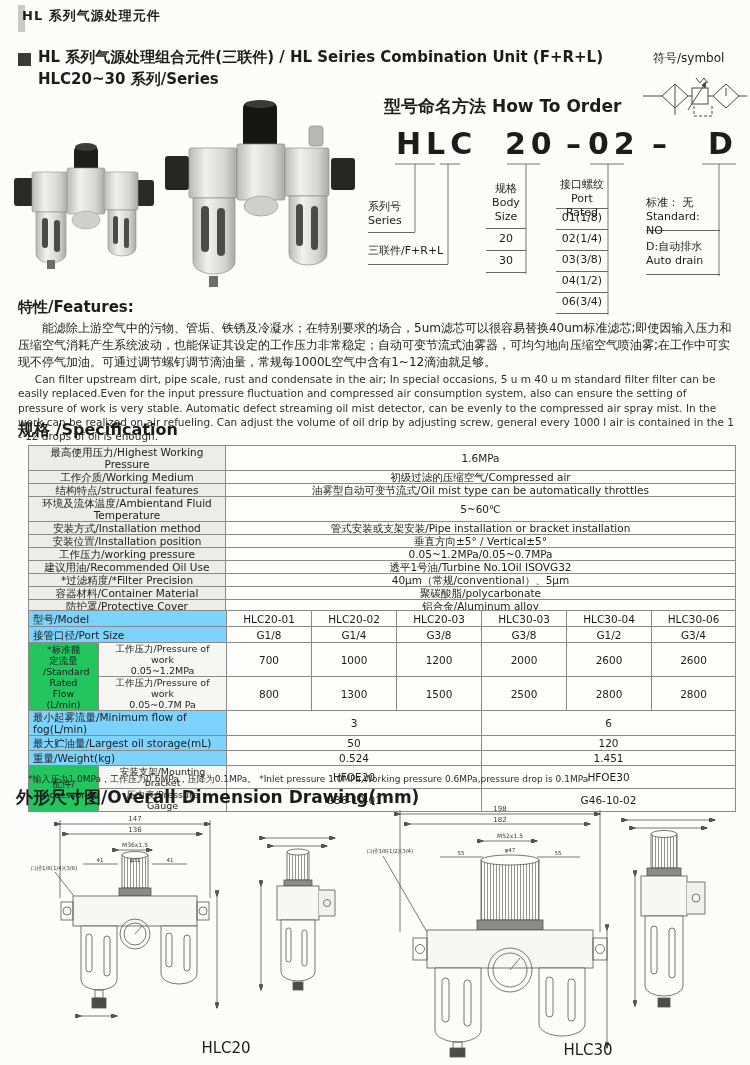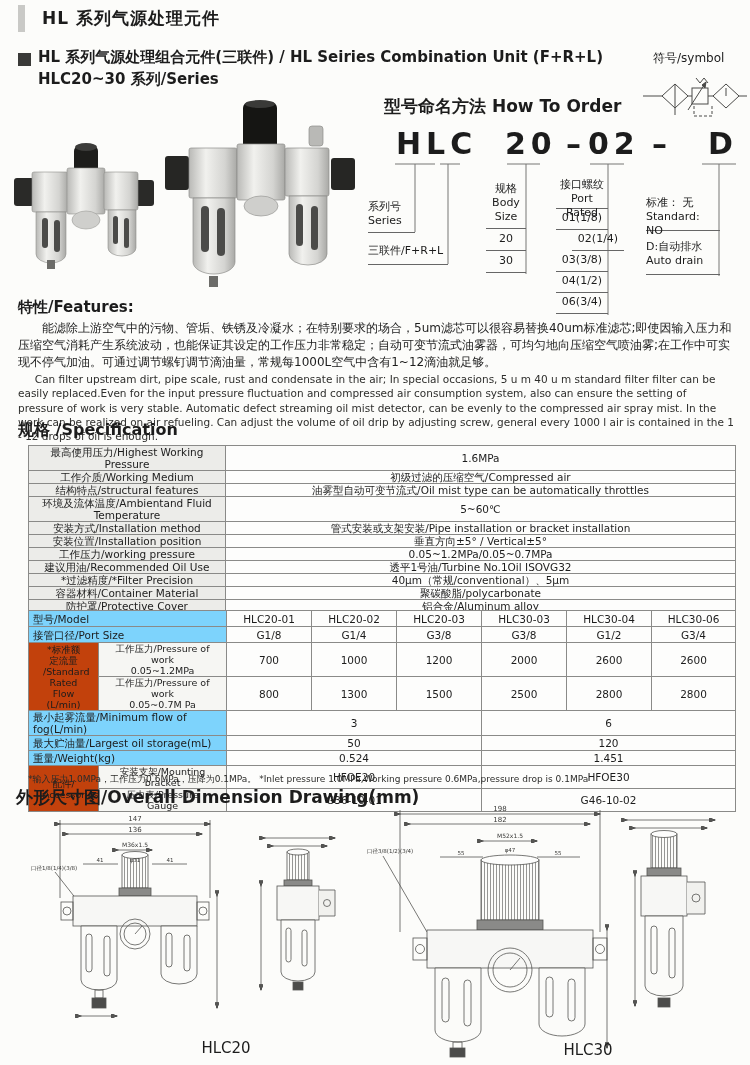--- a/index.html
+++ b/index.html
@@ -1,20 +1,20 @@
 <!DOCTYPE html>
 <html><head>
 <meta charset="utf-8">
 <style>
   html,body{margin:0;padding:0;background:#e4e4e2;}
   .page{position:relative;width:750px;height:1065px;margin:0 auto;background:#fcfcfa;
         font-family:"DejaVu Sans","Liberation Sans",sans-serif;color:#1c1c1c;overflow:hidden;}
   .abs{position:absolute;}
   .b{font-weight:bold;}
-  .page-title{left:42px;top:7px;font-size:17px;font-weight:bold;letter-spacing:1px;}
+  .page-title{left:22px;top:7px;font-size:13px;font-weight:bold;letter-spacing:1px;}
   .title-accent{left:18px;top:5px;width:7px;height:27px;background:#c9c9c6;}
   .sec-bullet{left:18px;top:53px;width:13px;height:13px;background:#3a3a38;}
   .sec-title1{left:38px;top:48px;font-size:15px;font-weight:bold;}
   .sec-title2{left:38px;top:70px;font-size:15px;font-weight:bold;}
   .symbol-label{left:653px;top:50px;font-size:12px;}
   .hto-title{left:384px;top:95px;font-size:17px;font-weight:bold;}
   .code{font-size:30px;font-weight:bold;letter-spacing:5px;line-height:30px;top:129px;}
   .lbl-blk{font-size:11px;line-height:14px;}
   .u-blk{border-bottom:1px solid #666;}
   .ctr{text-align:center;}
@@ -23,21 +23,21 @@
   .feat-en{left:18px;top:372px;width:716px;font-size:10.5px;line-height:1.36;text-indent:1.6em;color:#2e2e2c;}
   .spec-title{left:18px;top:420px;font-size:16px;font-weight:bold;}
   table{border-collapse:collapse;table-layout:fixed;}
   .spec-table{left:28px;top:445px;width:707px;font-size:10.5px;}
   .spec-table td{border:1px solid #8a8a88;height:12px;padding:0 5px;line-height:12px;}
   .spec-table td.lbl{background:#ecece9;text-align:center;}
   .spec-table td.val{text-align:center;background:#fdfdfc;}
   .mtable{left:28px;top:610px;width:707px;font-size:10.5px;}
   .mtable td{border:1px solid #8a8a88;text-align:center;padding:0 14px;line-height:12px;background:#fdfdfc;}
   .mtable td.lft{text-align:left;padding:0 4px;background:#7dd3fc;}
-  .mtable td.grp{background:#c2410c;font-size:9.5px;line-height:11px;}
+  .mtable td.grp{background:#22c55e;font-size:9.5px;line-height:11px;}
   .mtable td.sub{font-size:9.5px;line-height:11px;background:#f6f6f3;}
   .footnote{left:28px;top:773px;font-size:9px;color:#2c2c2a;}
   .dim-title{left:16px;top:786px;font-size:17px;font-weight:bold;}
   svg text{font-family:"DejaVu Sans","Liberation Sans",sans-serif;}
 </style>
 </head>
 <body>
 
 <div class="page">
 
@@ -152,21 +152,21 @@
     <span>Size</span>
   </div>
   <div class="abs lbl-blk u-blk ctr" style="left:486px;top:232px;width:40px;height:18px;">20</div>
   <div class="abs lbl-blk u-blk ctr" style="left:486px;top:254px;width:40px;height:18px;">30</div>
 
   <div class="abs lbl-blk u-blk ctr" style="left:556px;top:178px;width:52px;height:30px;">
     <span>接口螺纹</span><br>
     <span>Port Rated</span>
   </div>
   <div class="abs lbl-blk u-blk ctr" style="left:556px;top:211px;width:52px;height:18px;">01(1/8)</div>
-  <div class="abs lbl-blk u-blk ctr" style="left:556px;top:232px;width:52px;height:18px;margin-left:16px;">02(1/4)</div>
+  <div class="abs lbl-blk u-blk ctr" style="left:556px;top:232px;width:52px;height:18px;">02(1/4)</div>
   <div class="abs lbl-blk u-blk ctr" style="left:556px;top:253px;width:52px;height:18px;">03(3/8)</div>
   <div class="abs lbl-blk u-blk ctr" style="left:556px;top:274px;width:52px;height:18px;">04(1/2)</div>
   <div class="abs lbl-blk u-blk ctr" style="left:556px;top:295px;width:52px;height:18px;">06(3/4)</div>
 
   <div class="abs lbl-blk u-blk" style="left:646px;top:196px;width:74px;height:34px;">
     <span>标准： 无</span><br>
     <span>Standard: NO</span>
   </div>
   <div class="abs lbl-blk u-blk" style="left:646px;top:240px;width:74px;height:34px;">
     <span>D:自动排水</span><br>

